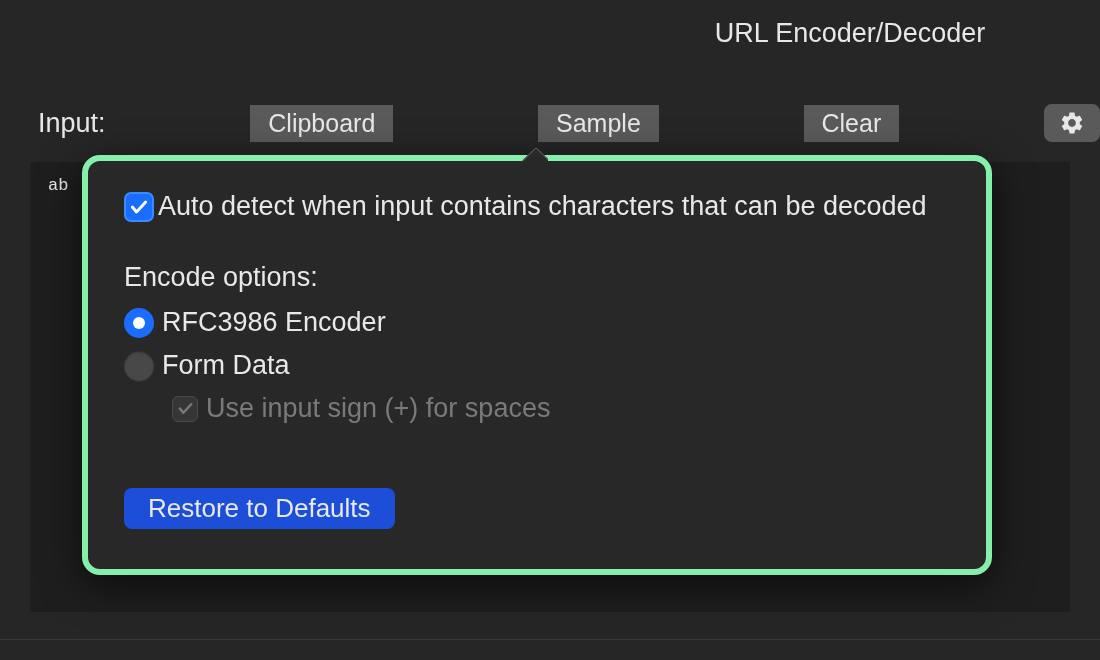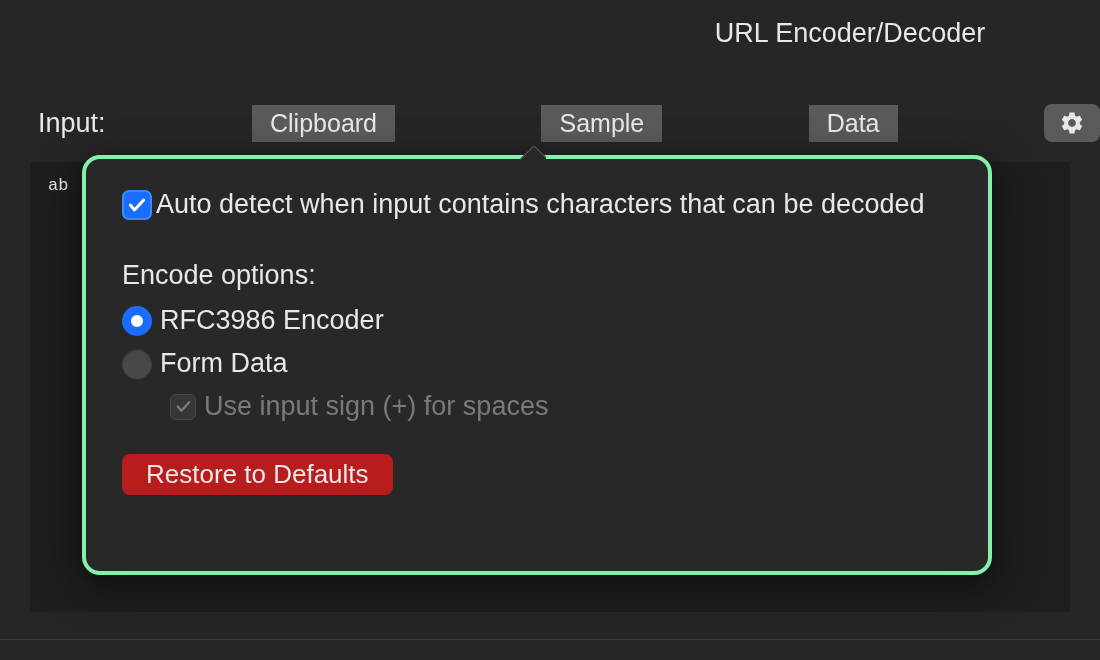--- a/index.html
+++ b/index.html
@@ -75,21 +75,21 @@
       color: #e8e8e8;
       font-family: Liberation Mono, monospace;
     }
     .popover {
       position: absolute;
       top: 155px;
       left: 82px;
       width: 910px;
       height: 420px;
       background: #282828;
-      border: 4px solid #86efac;
+      border: 6px solid #86efac;
       border-radius: 18px;
       box-shadow: 0 10px 40px rgba(0,0,0,0.6);
       padding: 30px 36px;
     }
     .popover-arrow {
       position: absolute;
       top: -13px;
       left: 434px;
       width: 26px;
       height: 14px;
@@ -178,29 +178,29 @@
       color: #e8e8e8;
     }
     .sub-option {
       margin-left: 48px;
       margin-top: 6px;
       display: flex;
       align-items: center;
       gap: 8px;
     }
     .restore-btn {
-      background: #b91c1c;
+      background: #1d4ed8;
       border: none;
       border-radius: 8px;
       color: #e8e8e8;
       font-size: 26px;
       padding: 5px 24px;
       cursor: pointer;
       font-family: inherit;
-      margin-top: 32px;
+      margin-top: 64px;
     }
     .divider {
       position: absolute;
       bottom: 20px;
       left: 0;
       right: 0;
       height: 1px;
       background: #000;
       border-bottom: 1px solid #3a3a3a;
     }
@@ -209,21 +209,21 @@
 <body>
 
 <div class="header">
   <span class="page-title">URL Encoder/Decoder</span>
 </div>
 
 <div class="toolbar">
   <span class="input-label">Input:</span>
   <button class="btn">Clipboard</button>
   <button class="btn">Sample</button>
-  <button class="btn">Data</button>
+  <button class="btn">Clear</button>
   <button class="btn-icon">
     <svg width="26" height="26" viewBox="0 0 24 24" fill="#e8e8e8">
       <path d="M19.14,12.94c0.04-0.3,0.06-0.61,0.06-0.94c0-0.32-0.02-0.64-0.07-0.94l2.03-1.58c0.18-0.14,0.23-0.41,0.12-0.61 l-1.92-3.32c-0.12-0.22-0.37-0.29-0.59-0.22l-2.39,0.96c-0.5-0.38-1.03-0.7-1.62-0.94L14.4,2.81c-0.04-0.24-0.24-0.41-0.48-0.41 h-3.84c-0.24,0-0.43,0.17-0.47,0.41L9.25,5.35C8.66,5.59,8.12,5.92,7.63,6.29L5.24,5.33c-0.22-0.08-0.47,0-0.59,0.22L2.74,8.87 C2.62,9.08,2.66,9.34,2.86,9.48l2.03,1.58C4.84,11.36,4.8,11.69,4.8,12s0.02,0.64,0.07,0.94l-2.03,1.58 c-0.18,0.14-0.23,0.41-0.12,0.61l1.92,3.32c0.12,0.22,0.37,0.29,0.59,0.22l2.39-0.96c0.5,0.38,1.03,0.7,1.62,0.94l0.36,2.54 c0.05,0.24,0.24,0.41,0.48,0.41h3.84c0.24,0,0.44-0.17,0.47-0.41l0.36-2.54c0.59-0.24,1.13-0.56,1.62-0.94l2.39,0.96 c0.22,0.08,0.47,0,0.59-0.22l1.92-3.32c0.12-0.22,0.07-0.47-0.12-0.61L19.14,12.94z M12,15.6c-1.98,0-3.6-1.62-3.6-3.6 s1.62-3.6,3.6-3.6s3.6,1.62,3.6,3.6S13.98,15.6,12,15.6z"></path>
     </svg>
   </button>
 </div>
 
 <div class="input-area">
   <span class="input-text">ab</span>
 </div>

